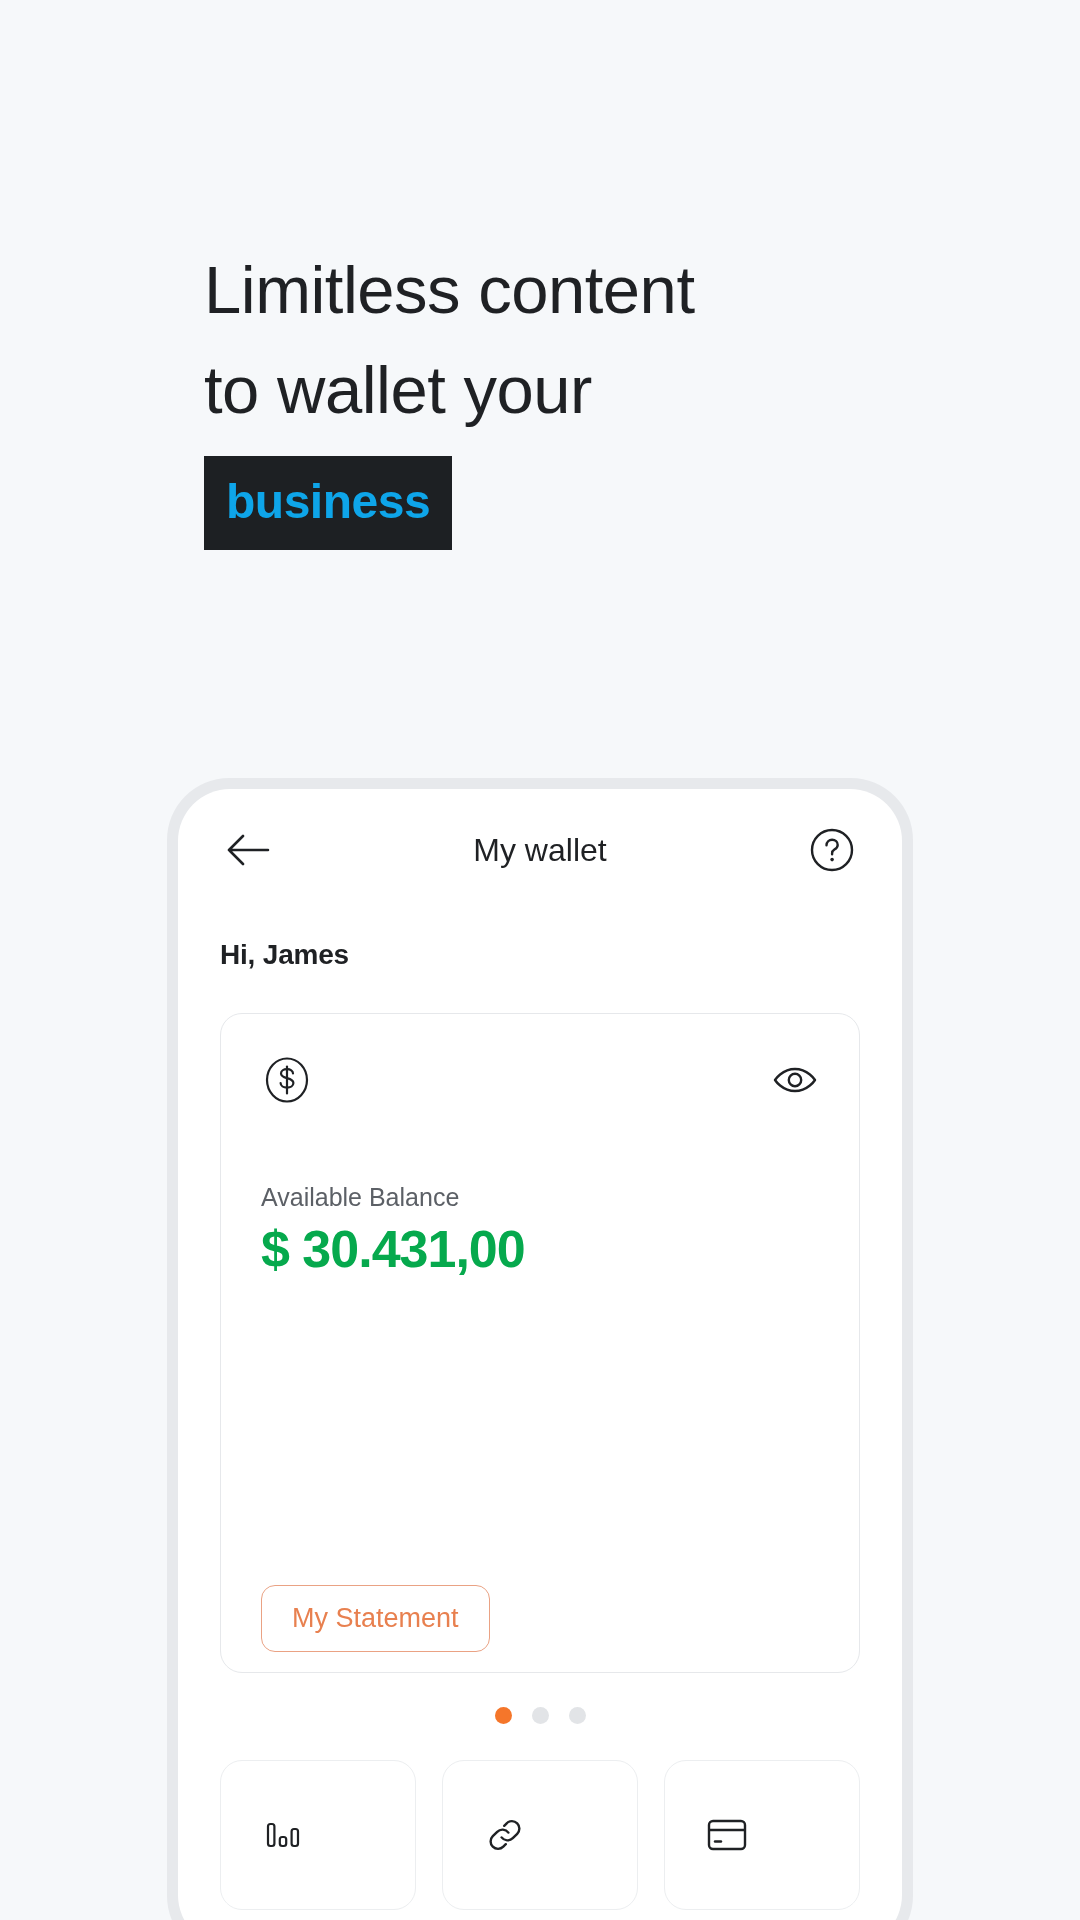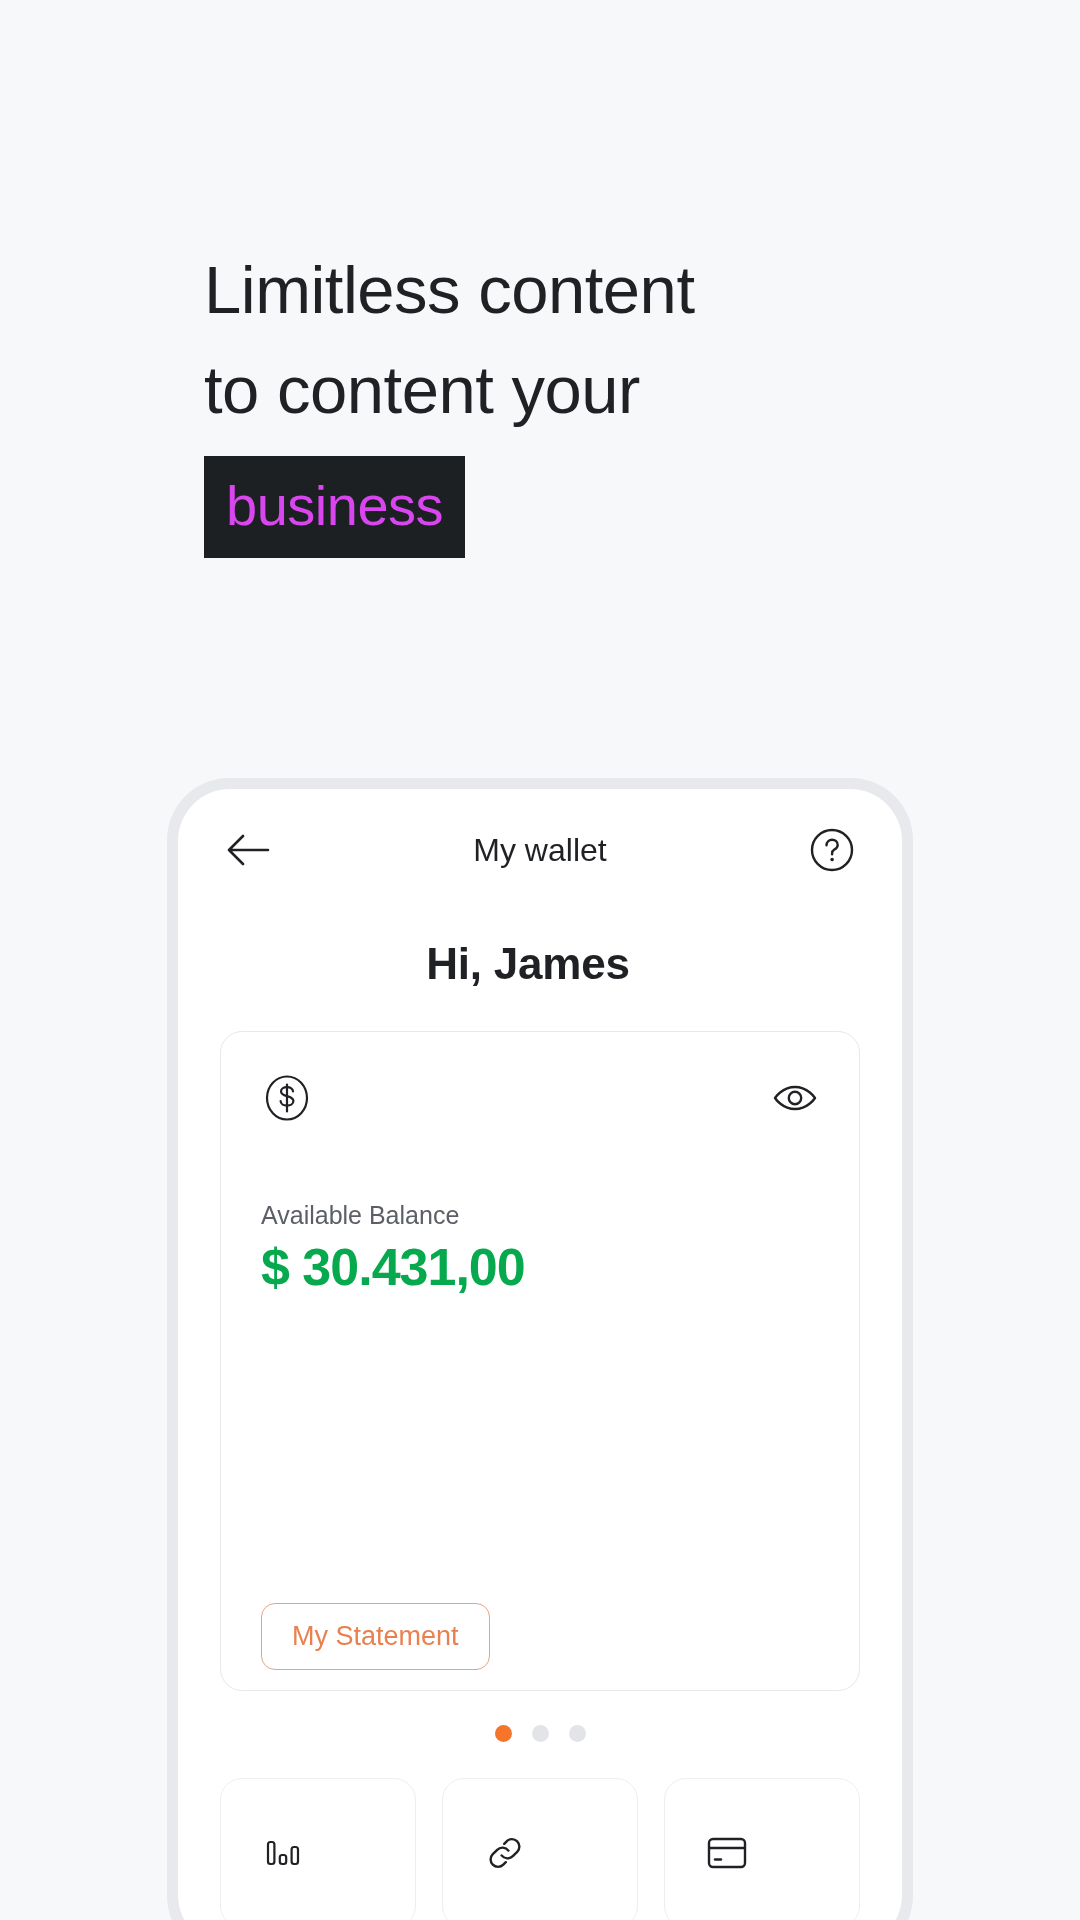--- a/index.html
+++ b/index.html
@@ -18,23 +18,23 @@
     line-height:100px;
     font-weight:400;
     color:#1f2124;
     letter-spacing:-0.5px;
     white-space:nowrap;
   }
   .hero-mark-row { margin-top:16px; }
   .hero-mark {
     display:inline-block;
     background:#1d2023;
-    color:#d946ef;
-    font-size:56px;
-    font-weight:400;
+    color:#0ea5e9;
+    font-size:48px;
+    font-weight:700;
     line-height:1.0;
     letter-spacing:-0.5px;
     padding:22px 22px 24px 22px;
   }
 
   
   .phone {
     position:absolute;
     left:167px; top:778px;
     width:746px; height:1180px;
@@ -65,25 +65,24 @@
     font-size:32px;
     color:#1f2124;
     font-weight:400;
     pointer-events:none;
   }
   .help-btn { margin-left:auto; width:56px; height:56px; display:flex; align-items:center; justify-content:center; cursor:pointer; z-index:2; }
 
   
   .greeting {
     padding:28px 66px 0 42px;
-    font-size:44px;
+    font-size:28px;
     font-weight:700;
     color:#1f2124;
     letter-spacing:-0.2px;
-    text-align:center;
   }
 
   
   .wallet-card {
     margin:42px 42px 0 42px;
     border:1.5px solid #e6e8eb;
     border-radius:22px;
     background:#fff;
     padding:40px 40px 38px 40px;
     height:660px;
@@ -143,21 +142,21 @@
   .tile-icon { width:52px; height:52px; display:flex; align-items:center; justify-content:center; }
   svg { display:block; }
 </style>
 </head>
 <body>
 
 <div class="page">
 
   <div class="hero">
     <div class="hero-line">Limitless content</div>
-    <div class="hero-line">to content your</div>
+    <div class="hero-line">to wallet your</div>
     <div class="hero-mark-row">
       <span class="hero-mark">business</span>
     </div>
   </div>
 
   <div class="phone">
     <div class="phone-screen">
 
       <div class="app-header">
         <div class="back-btn">

